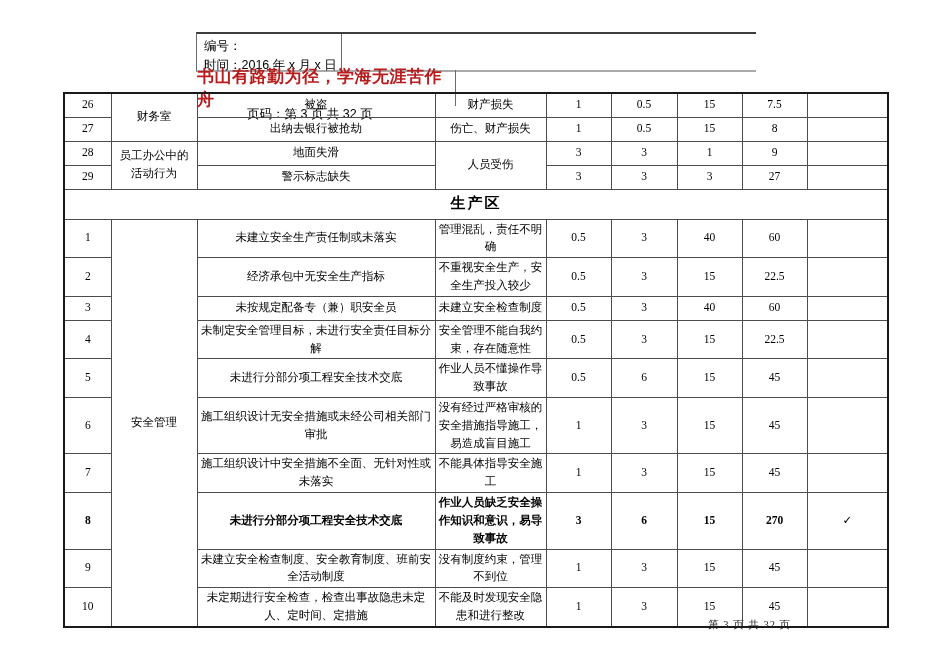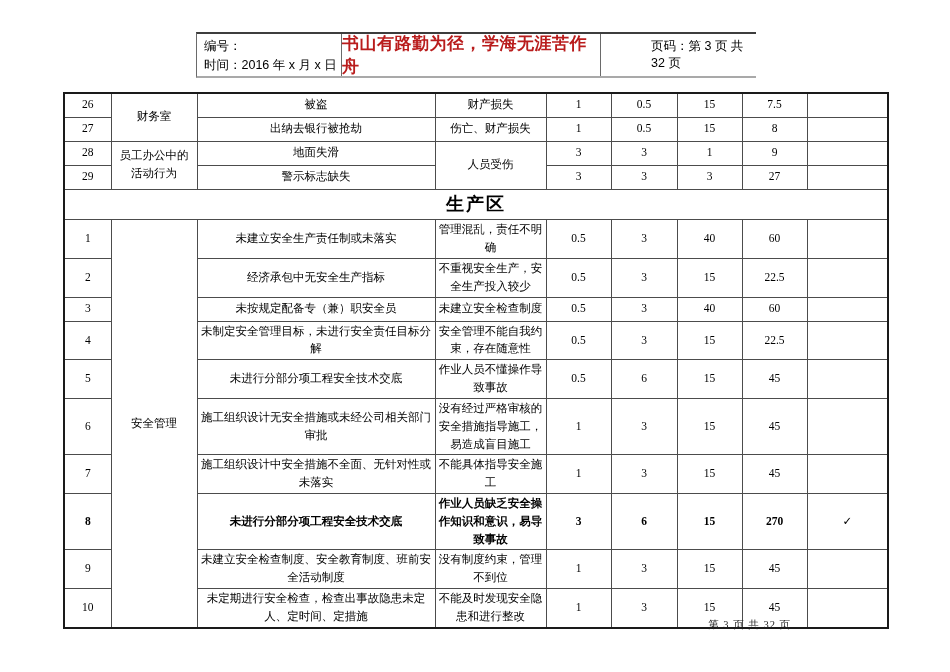--- a/index.html
+++ b/index.html
@@ -4,25 +4,26 @@
 <style>
   * { margin: 0; padding: 0; box-sizing: border-box; }
   html, body { background: #fff; }
   body {
     width: 950px; height: 672px; position: relative; overflow: hidden;
     font-family: "Liberation Serif", "DejaVu Serif", serif; color: #000;
   }
 
   
   .doc-header {
-    position: absolute; left: 196px; top: 32px; width: 560px; height: 46px;
+    position: absolute; left: 196px; top: 32px; width: 560px; height: 40px;
     display: flex;
     border-top: 2px solid #3d3d3d;
     border-bottom: 2px solid #a9a9a9;
     border-left: 1px solid #6a6a6a;
+    flex-direction: column;
   }
   .hdr-cell { height: 100%; }
   .hdr-left {
     width: 145px; padding: 3px 4px 2px 7px; border-right: 1px solid #6a6a6a;
     font-size: 12.5px; line-height: 1.55; font-family: "Liberation Sans", "DejaVu Sans", sans-serif;
   }
   .hdr-motto {
     width: 259px; border-right: 1px solid #6a6a6a;
     display: flex; align-items: center; justify-content: center;
     color: #b91c1c; font-weight: bold; font-size: 17px; letter-spacing: 0.5px;
@@ -45,21 +46,21 @@
     text-align: center; vertical-align: middle;
     padding: 1px 3px; line-height: 1.55;
     word-break: break-all;
   }
   tr.h24 { height: 24px; }
   tr.h30 { height: 30px; }
   tr.h36 { height: 36px; }
   tr.h50 { height: 50px; }
   tr.h55 { height: 55px; }
   tr.section-row td {
-    font-weight: bold; font-size: 18px; letter-spacing: 2px;
+    font-weight: bold; font-size: 15px; letter-spacing: 2px;
   }
   tr.bold-row td { font-weight: bold; }
   td.cell-check { font-family: "DejaVu Sans", sans-serif; }
 
   
   .page-footer {
     position: absolute; top: 618px; left: 0; width: 791px;
     text-align: right; font-size: 10.5px; letter-spacing: 1px;
     color: #222;
   }

